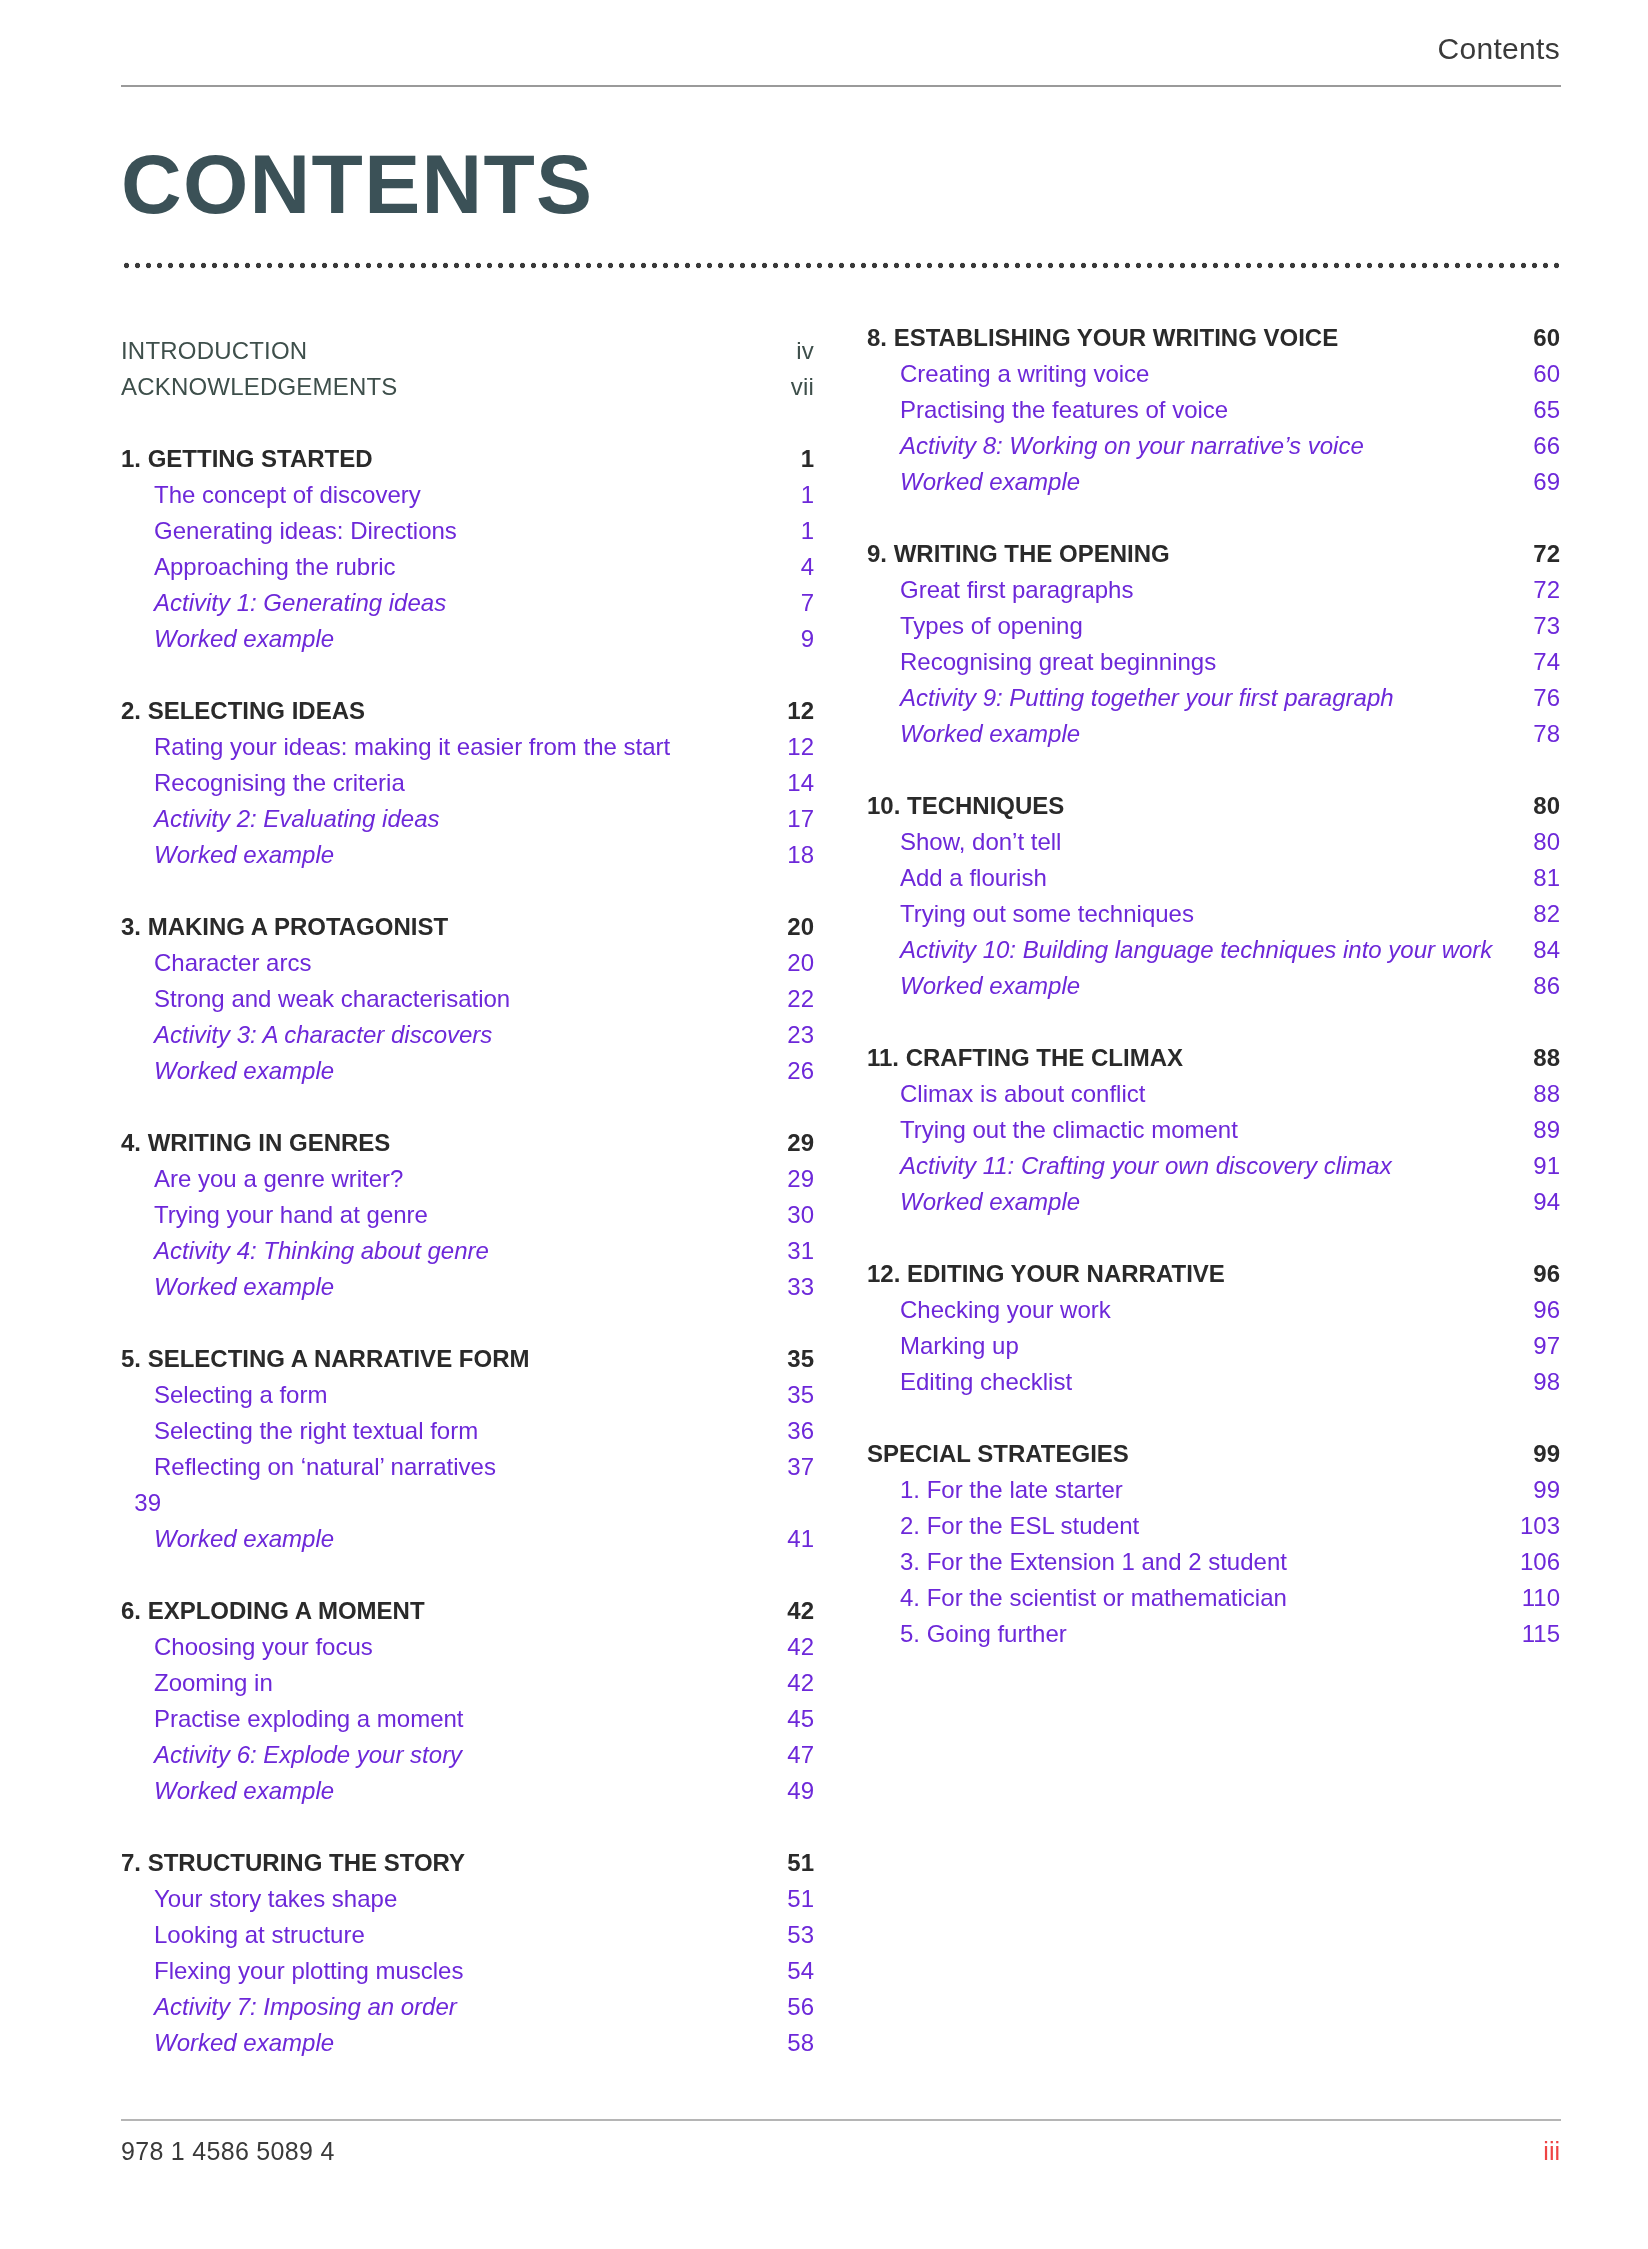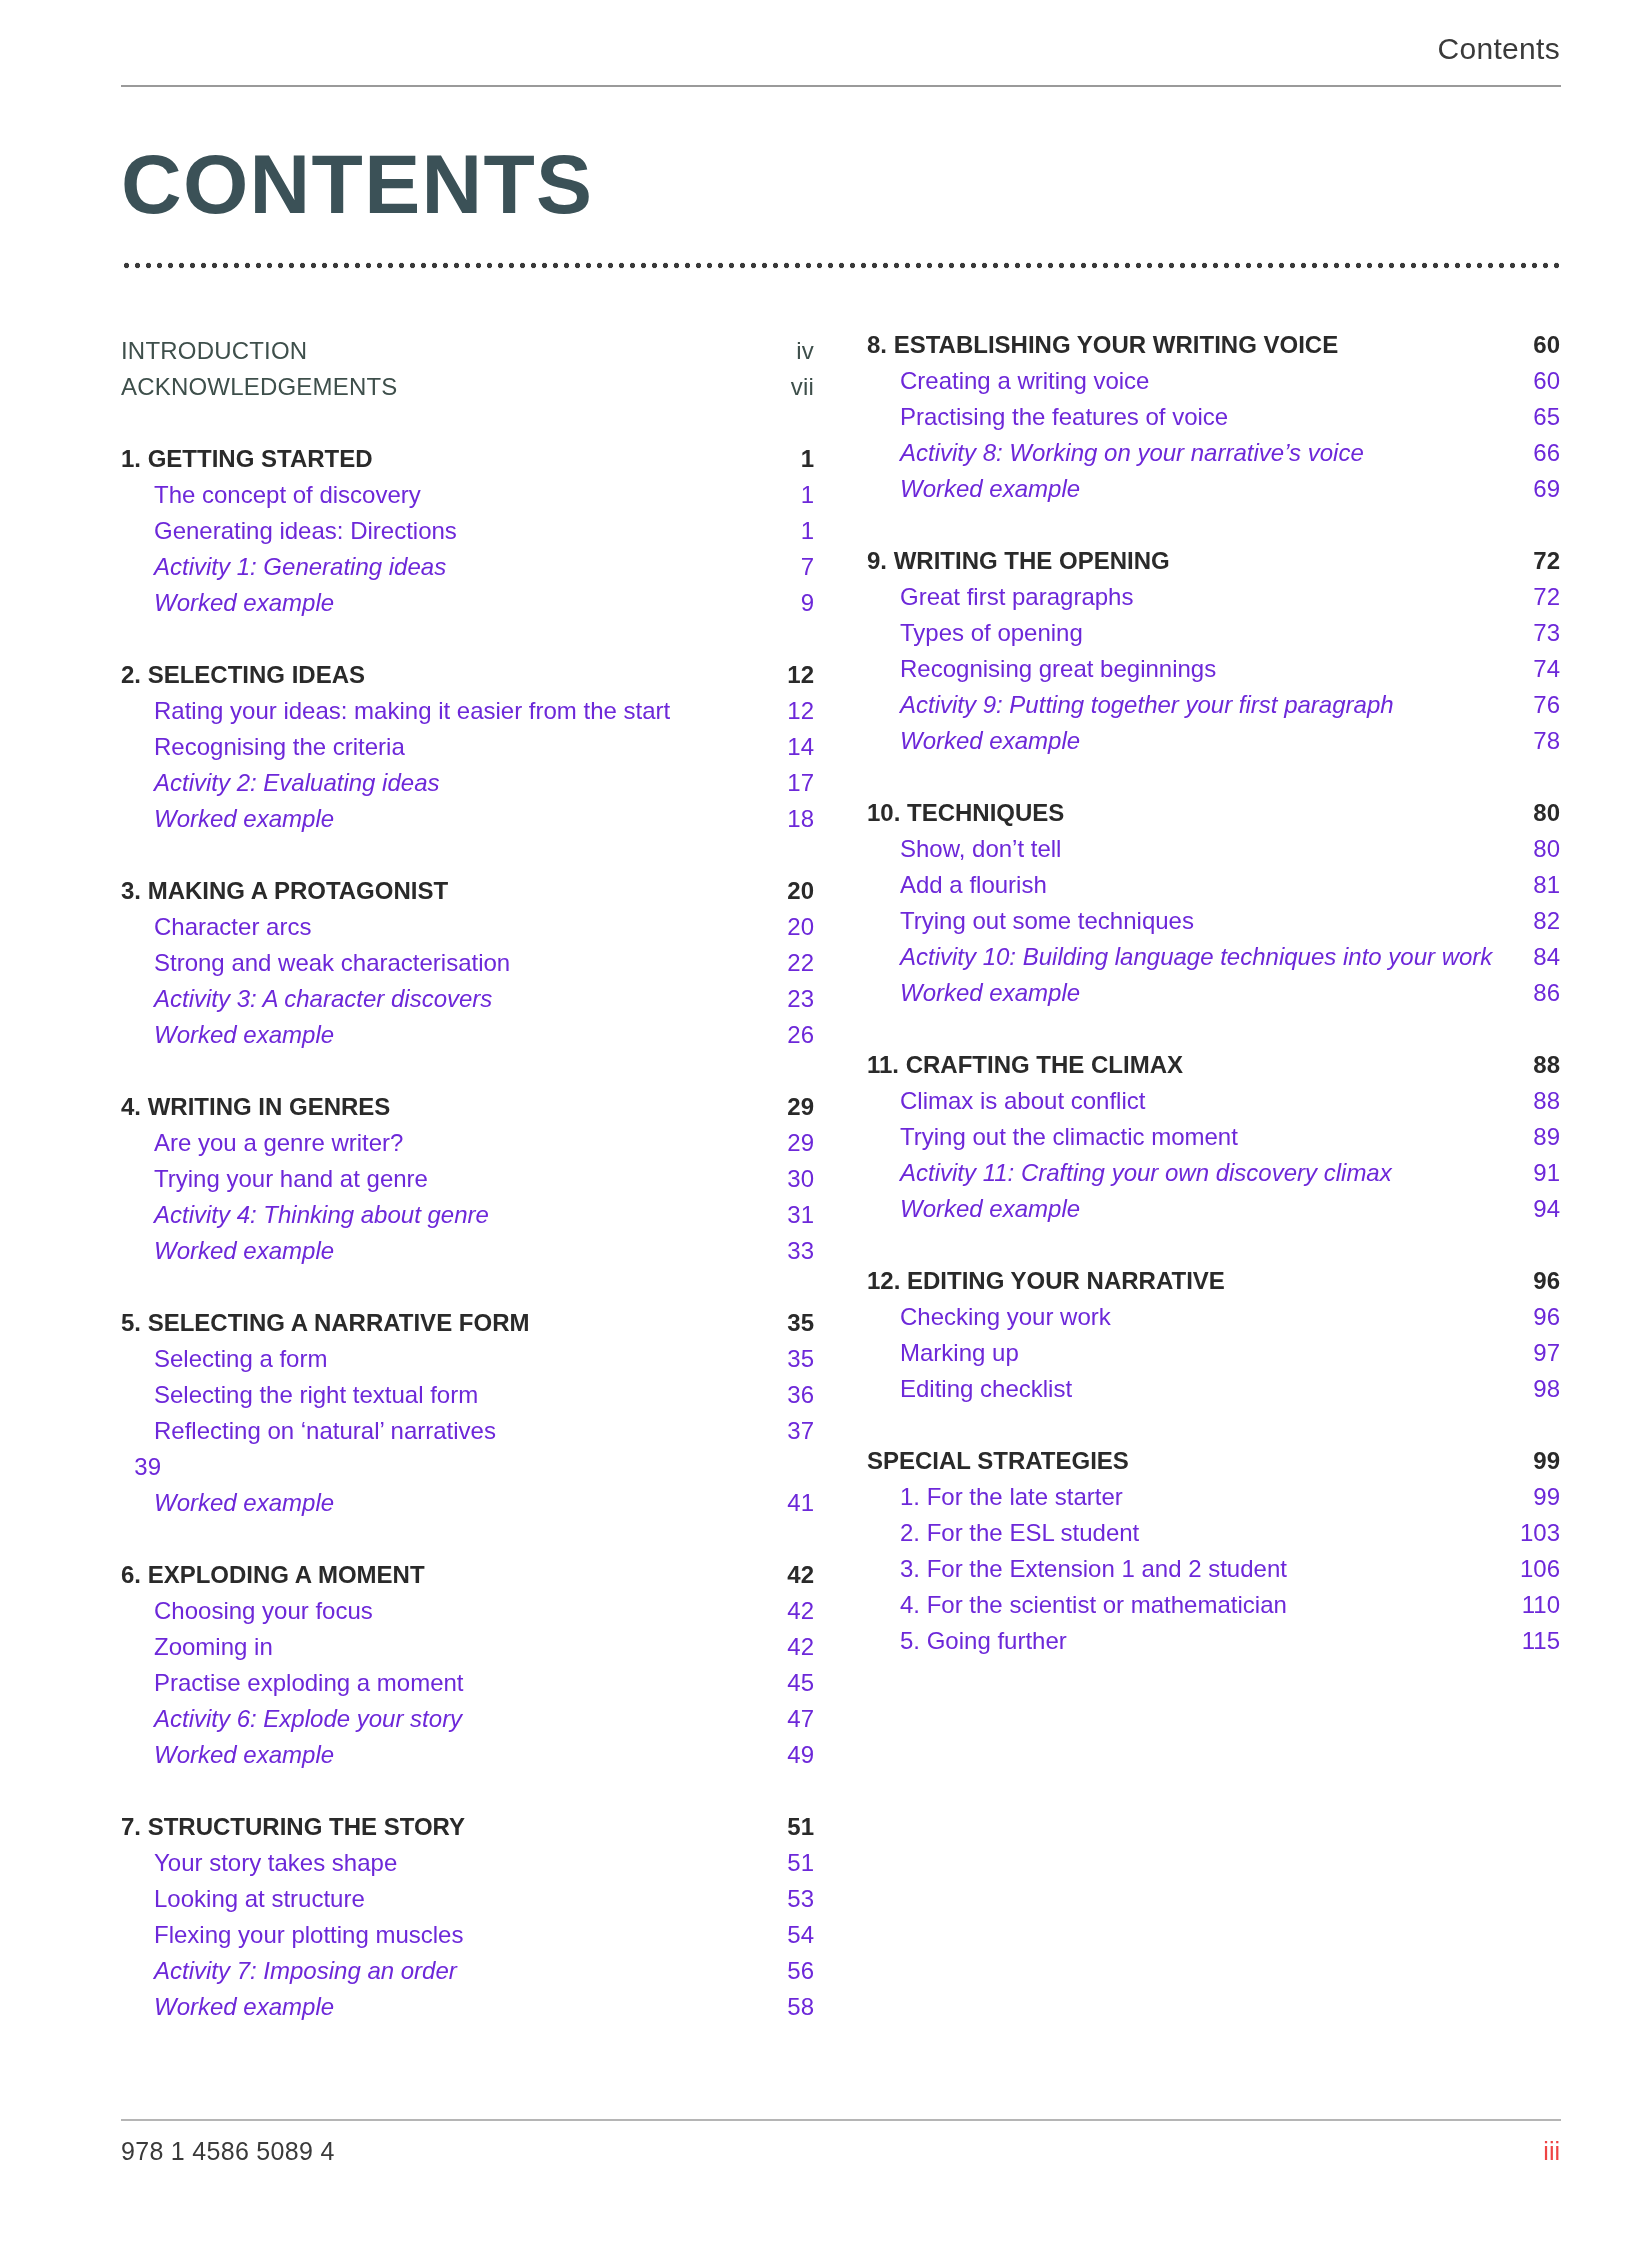--- a/index.html
+++ b/index.html
@@ -10,21 +10,21 @@
   .rule { position: absolute; left: 121px; width: 1440px; height: 2px; background: #9a9a9a; }
   .rule.top { top: 85px; }
   .rule.bottom { top: 2119px; background: #b5b5b5; }
   .title { position: absolute; left: 121px; top: 142px; font-size: 84px; font-weight: 700;
            letter-spacing: 1.3px; color: #3b5157; line-height: 1; }
   .dots { position: absolute; left: 121px; top: 262px; width: 1440px; height: 6.6px;
           background-image: radial-gradient(circle, #3a3a3a 2.4px, transparent 2.8px);
           background-size: 11px 6.6px; background-repeat: repeat-x; background-position: 0 0; }
   .col { position: absolute; top: 320px; }
   .col.left { left: 121px; width: 693px; margin-top: 13px; }
-  .col.right { left: 867px; width: 693px; margin-top: 7px; }
+  .col.right { left: 867px; width: 693px; }
   .row { display: flex; justify-content: space-between; align-items: baseline;
          height: 36px; line-height: 36px; font-size: 24px; }
   .row .num { text-align: right; min-width: 40px; }
   .row.front { color: #3e4f4b; font-weight: 400; letter-spacing: 0.2px; }
   .row.front .num { color: #3e4f4b; }
   .row.chapter { font-weight: 700; color: #2a2a2a; }
   .row.chapter .num { font-weight: 700; }
   .row.sub { font-weight: 300; color: #6d28d9; }
   .row.sub .label { padding-left: 33px; }
   .row.sub .num { font-weight: 300; }
@@ -58,20 +58,24 @@
         <span class="num">1</span>
       </div>
       <div class="row sub sub">
         <span class="label">The concept of discovery</span>
         <span class="num">1</span>
       </div>
       <div class="row sub sub">
         <span class="label">Generating ideas: Directions</span>
         <span class="num">1</span>
       </div>
+      <div class="row sub sub">
+        <span class="label">Approaching the rubric</span>
+        <span class="num">4</span>
+      </div>
       <div class="row sub activity">
         <span class="label">Activity 1: Generating ideas</span>
         <span class="num">7</span>
       </div>
       <div class="row sub worked">
         <span class="label">Worked example</span>
         <span class="num">9</span>
       </div>
       <div class="gap"></div>
       <div class="row chapter">

